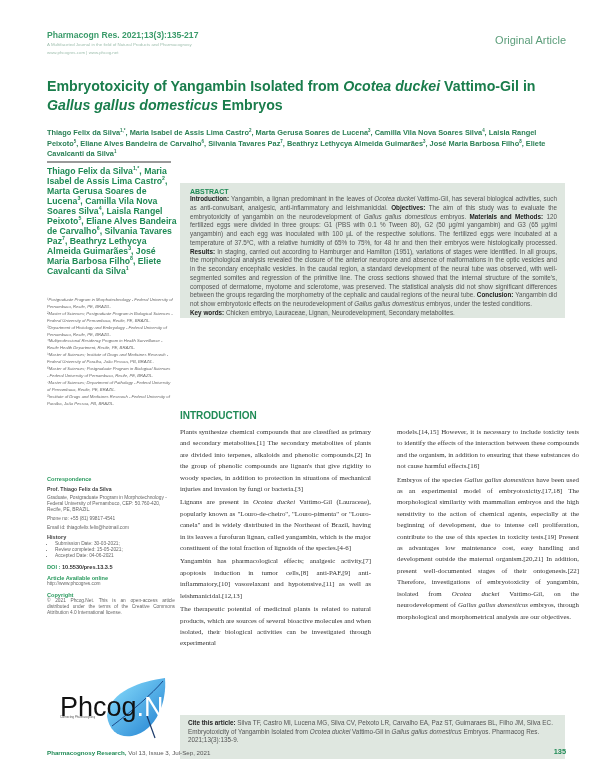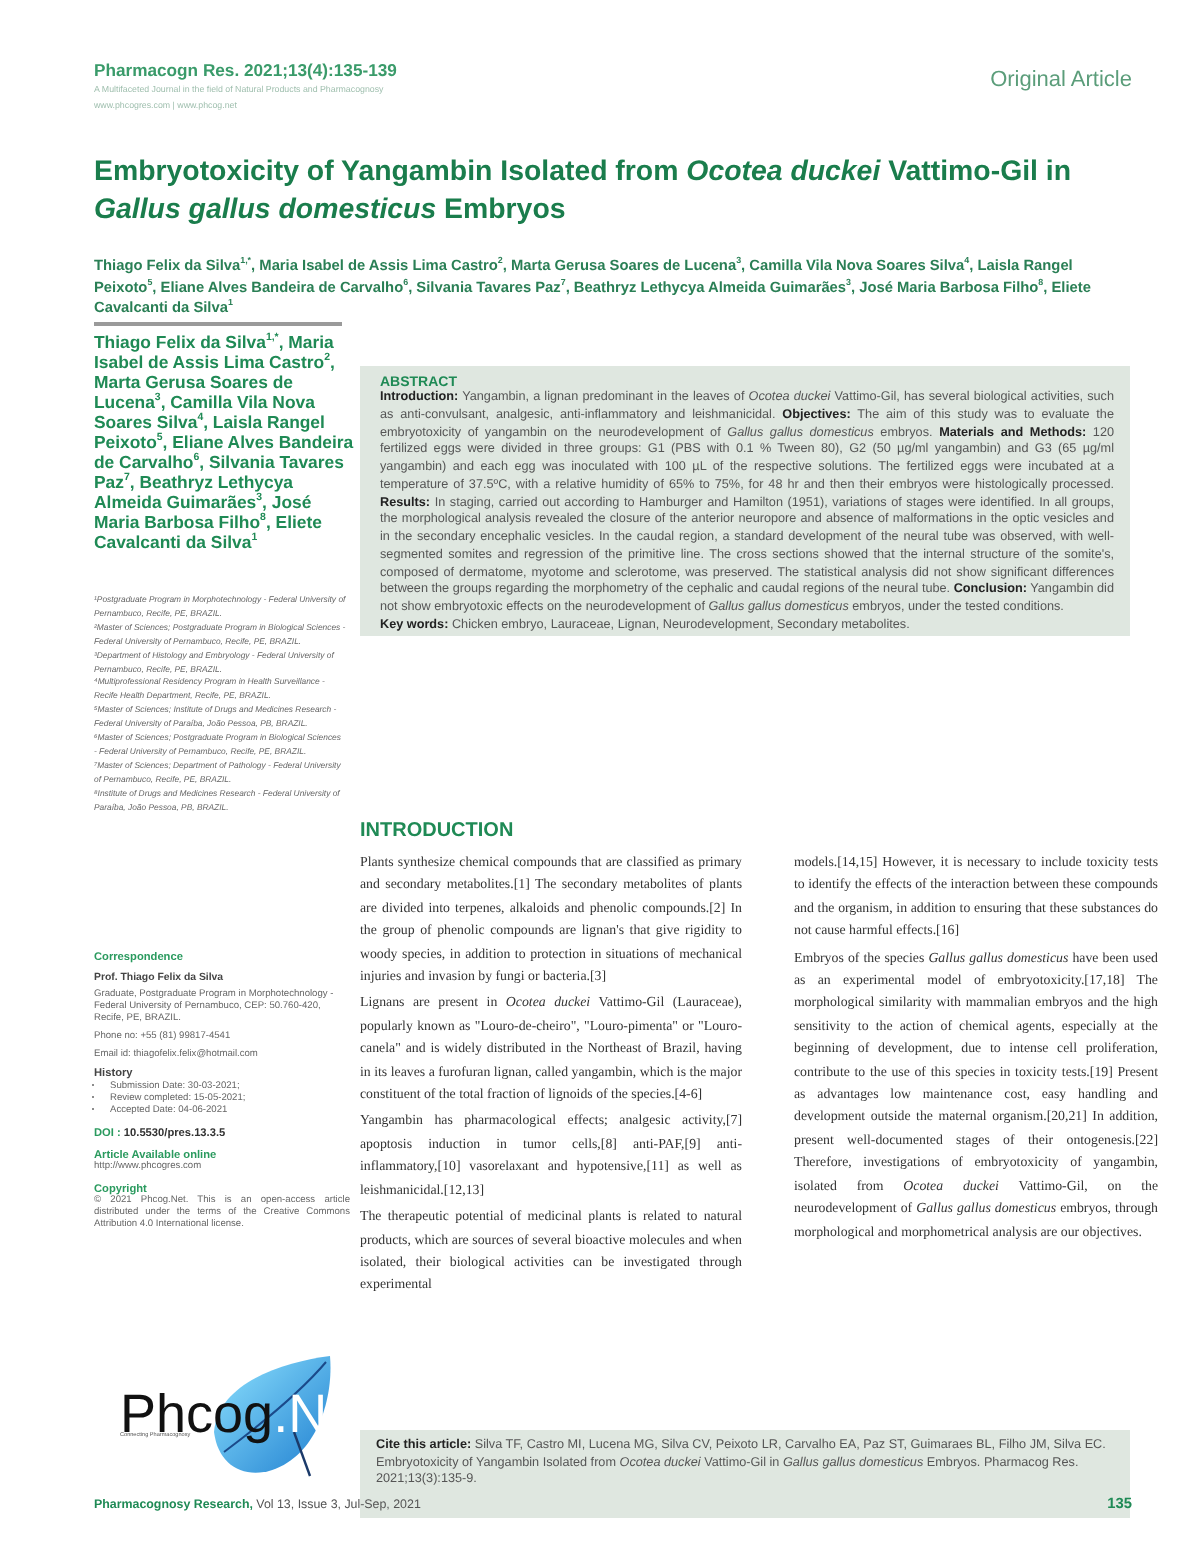--- a/index.html
+++ b/index.html
@@ -37,21 +37,21 @@
   #logo-net { color:#fff; }
   #logo-tag { position:absolute; left:60px; top:715px; font-size:2.8px; color:#555; }
   #footer-left { position:absolute; left:47px; top:749px; font-size:6.2px; color:#555; }
   #footer-left b { color:#1f8a55; }
   #footer-page { position:absolute; right:34px; top:747px; font-size:7.4px; font-weight:bold; color:#1f8a55; }
 </style>
 </head>
 <body>
 
 <div>
-  <div id="hdr-journal">Pharmacogn Res. 2021;13(4):135-139</div>
+  <div id="hdr-journal">Pharmacogn Res. 2021;13(3):135-217</div>
   <div id="hdr-sub">A Multifaceted Journal in the field of Natural Products and Pharmacognosy</div>
   <div id="hdr-url">www.phcogres.com | www.phcog.net</div>
   <div id="hdr-type">Original Article</div>
 </div>
 
 <div id="title"><span>Embryotoxicity of Yangambin Isolated from </span><i>Ocotea duckei</i><span> Vattimo-Gil in </span><i>Gallus gallus domesticus</i><span> Embryos</span></div>
 
 <div id="authors"><span>Thiago Felix da Silva</span><sup>1,*</sup>, <span>Maria Isabel de Assis Lima Castro</span><sup>2</sup>, <span>Marta Gerusa Soares de Lucena</span><sup>3</sup>, <span>Camilla Vila Nova Soares Silva</span><sup>4</sup>, <span>Laisla Rangel Peixoto</span><sup>5</sup>, <span>Eliane Alves Bandeira de Carvalho</span><sup>6</sup>, <span>Silvania Tavares Paz</span><sup>7</sup>, <span>Beathryz Lethycya Almeida Guimarães</span><sup>3</sup>, <span>José Maria Barbosa Filho</span><sup>8</sup>, <span>Eliete Cavalcanti da Silva</span><sup>1</sup></div>
 
 <div id="side-rule"></div>

